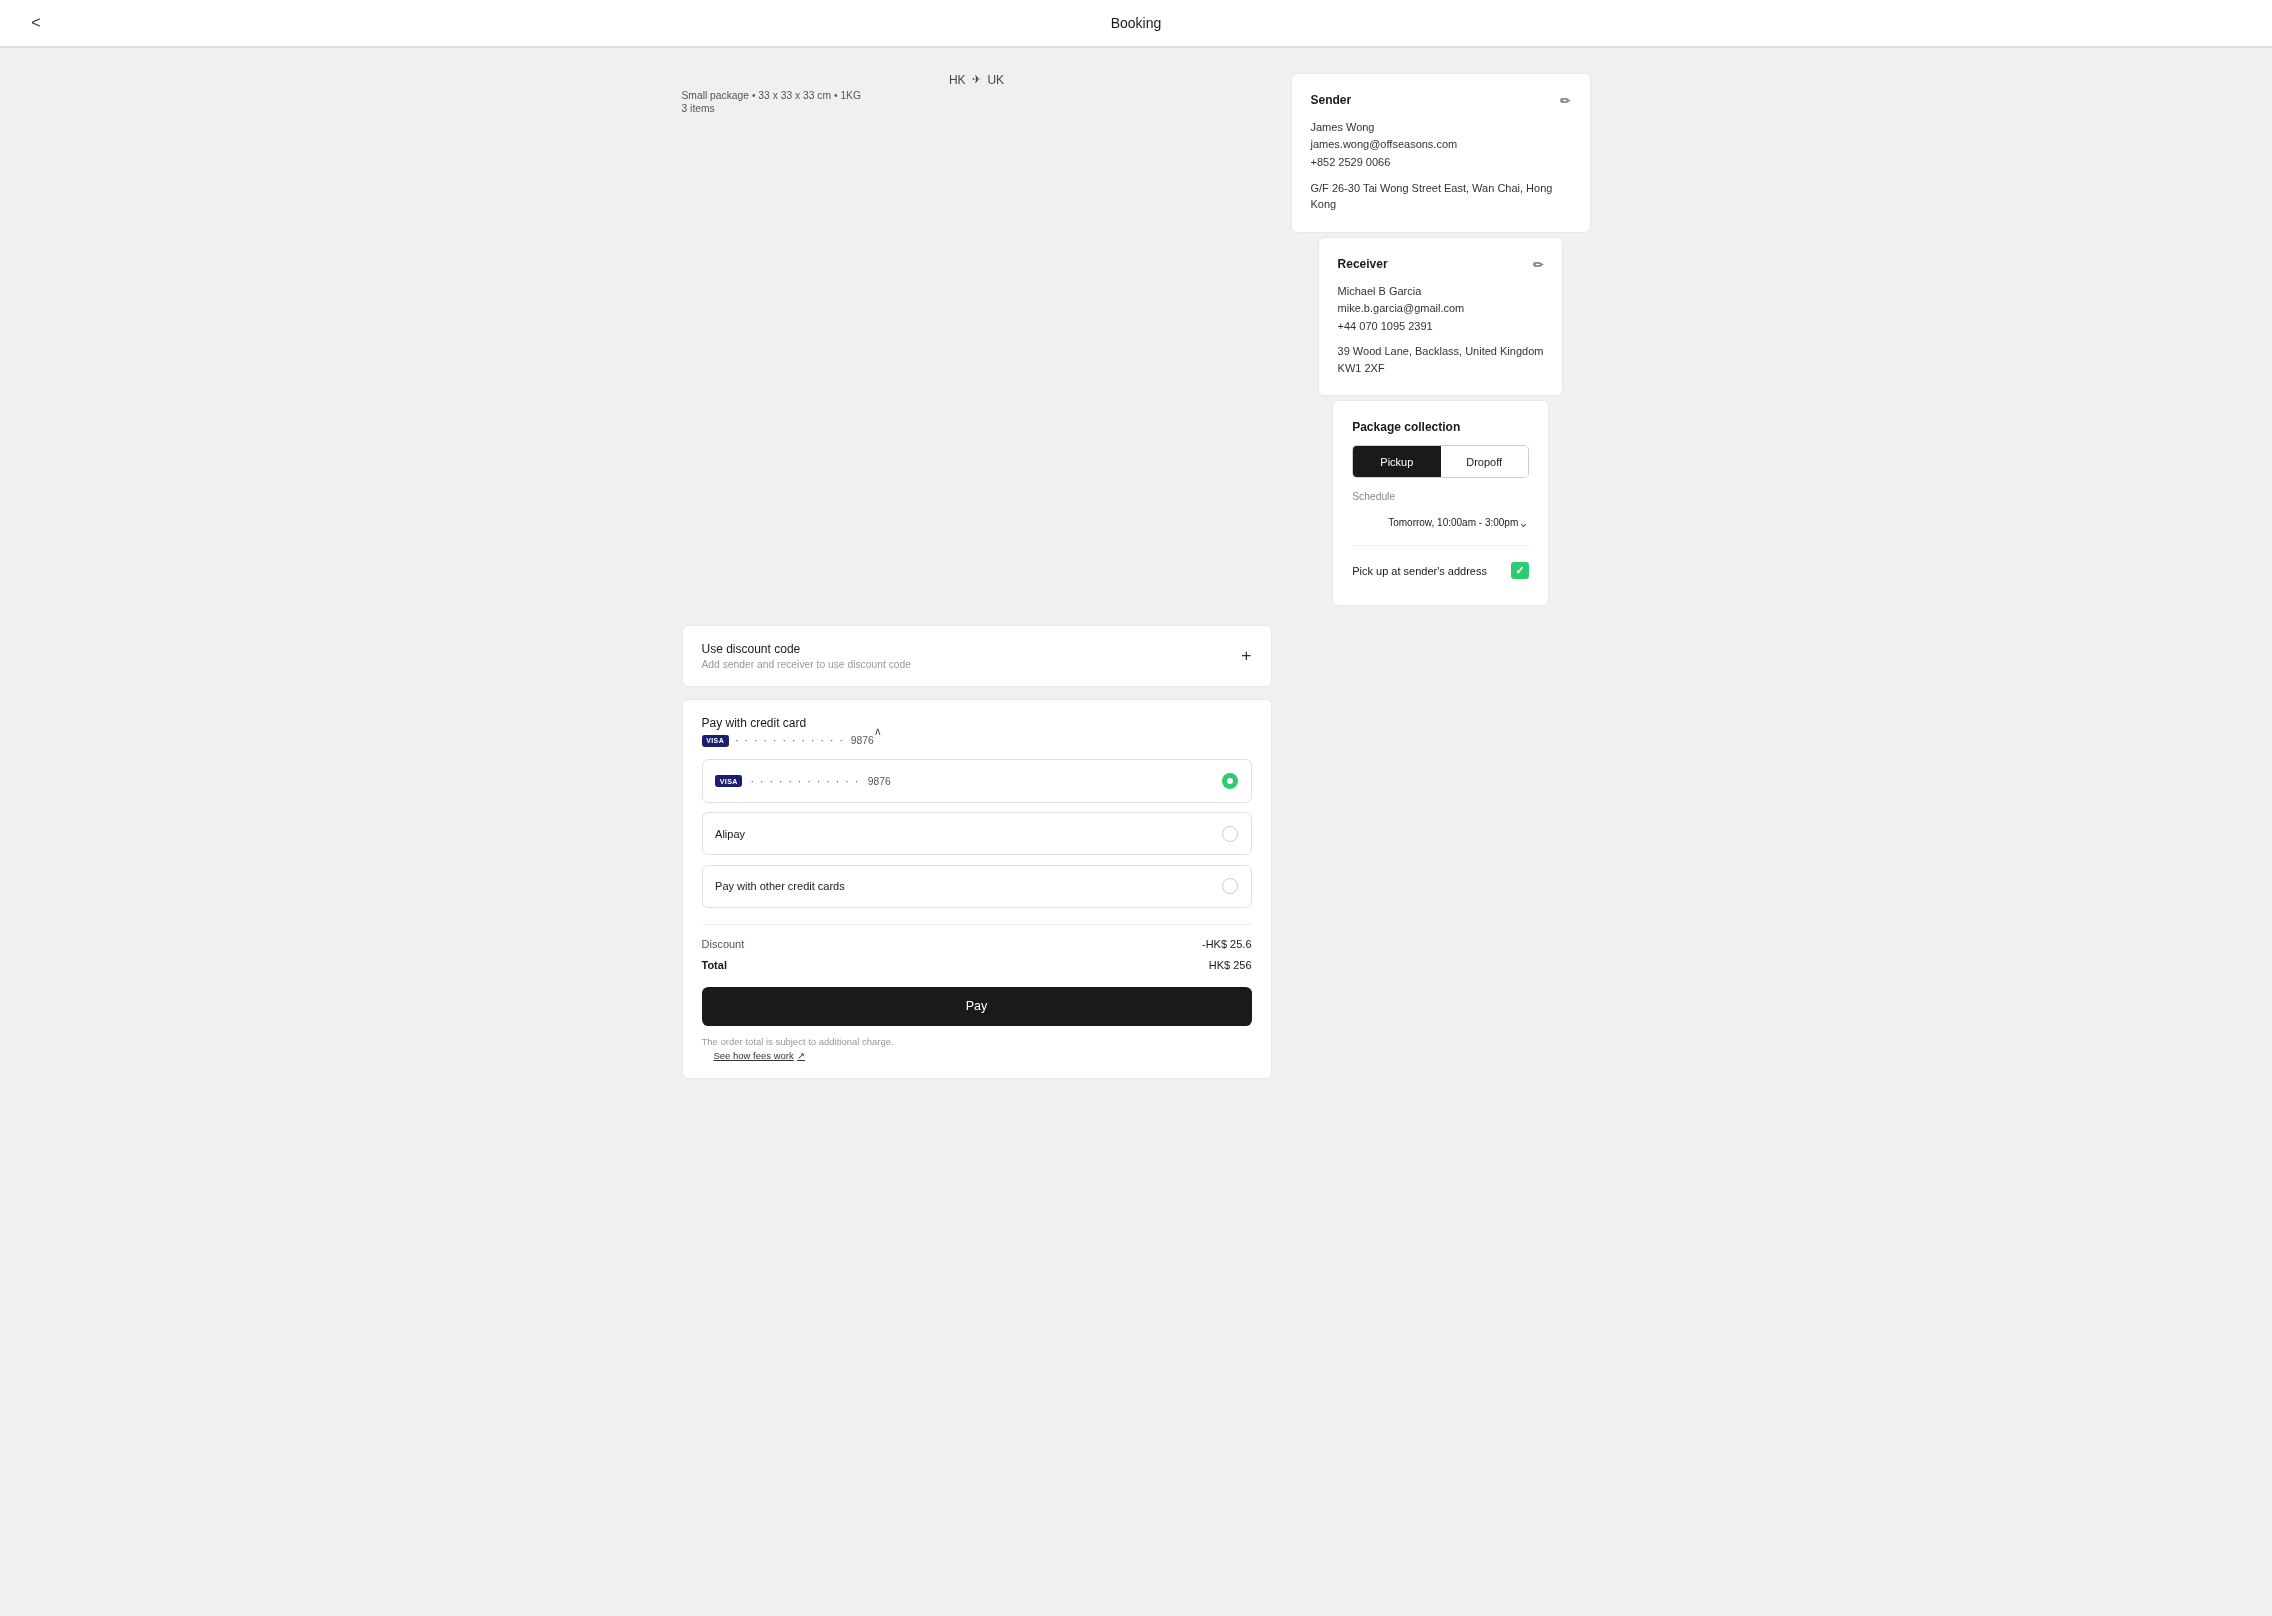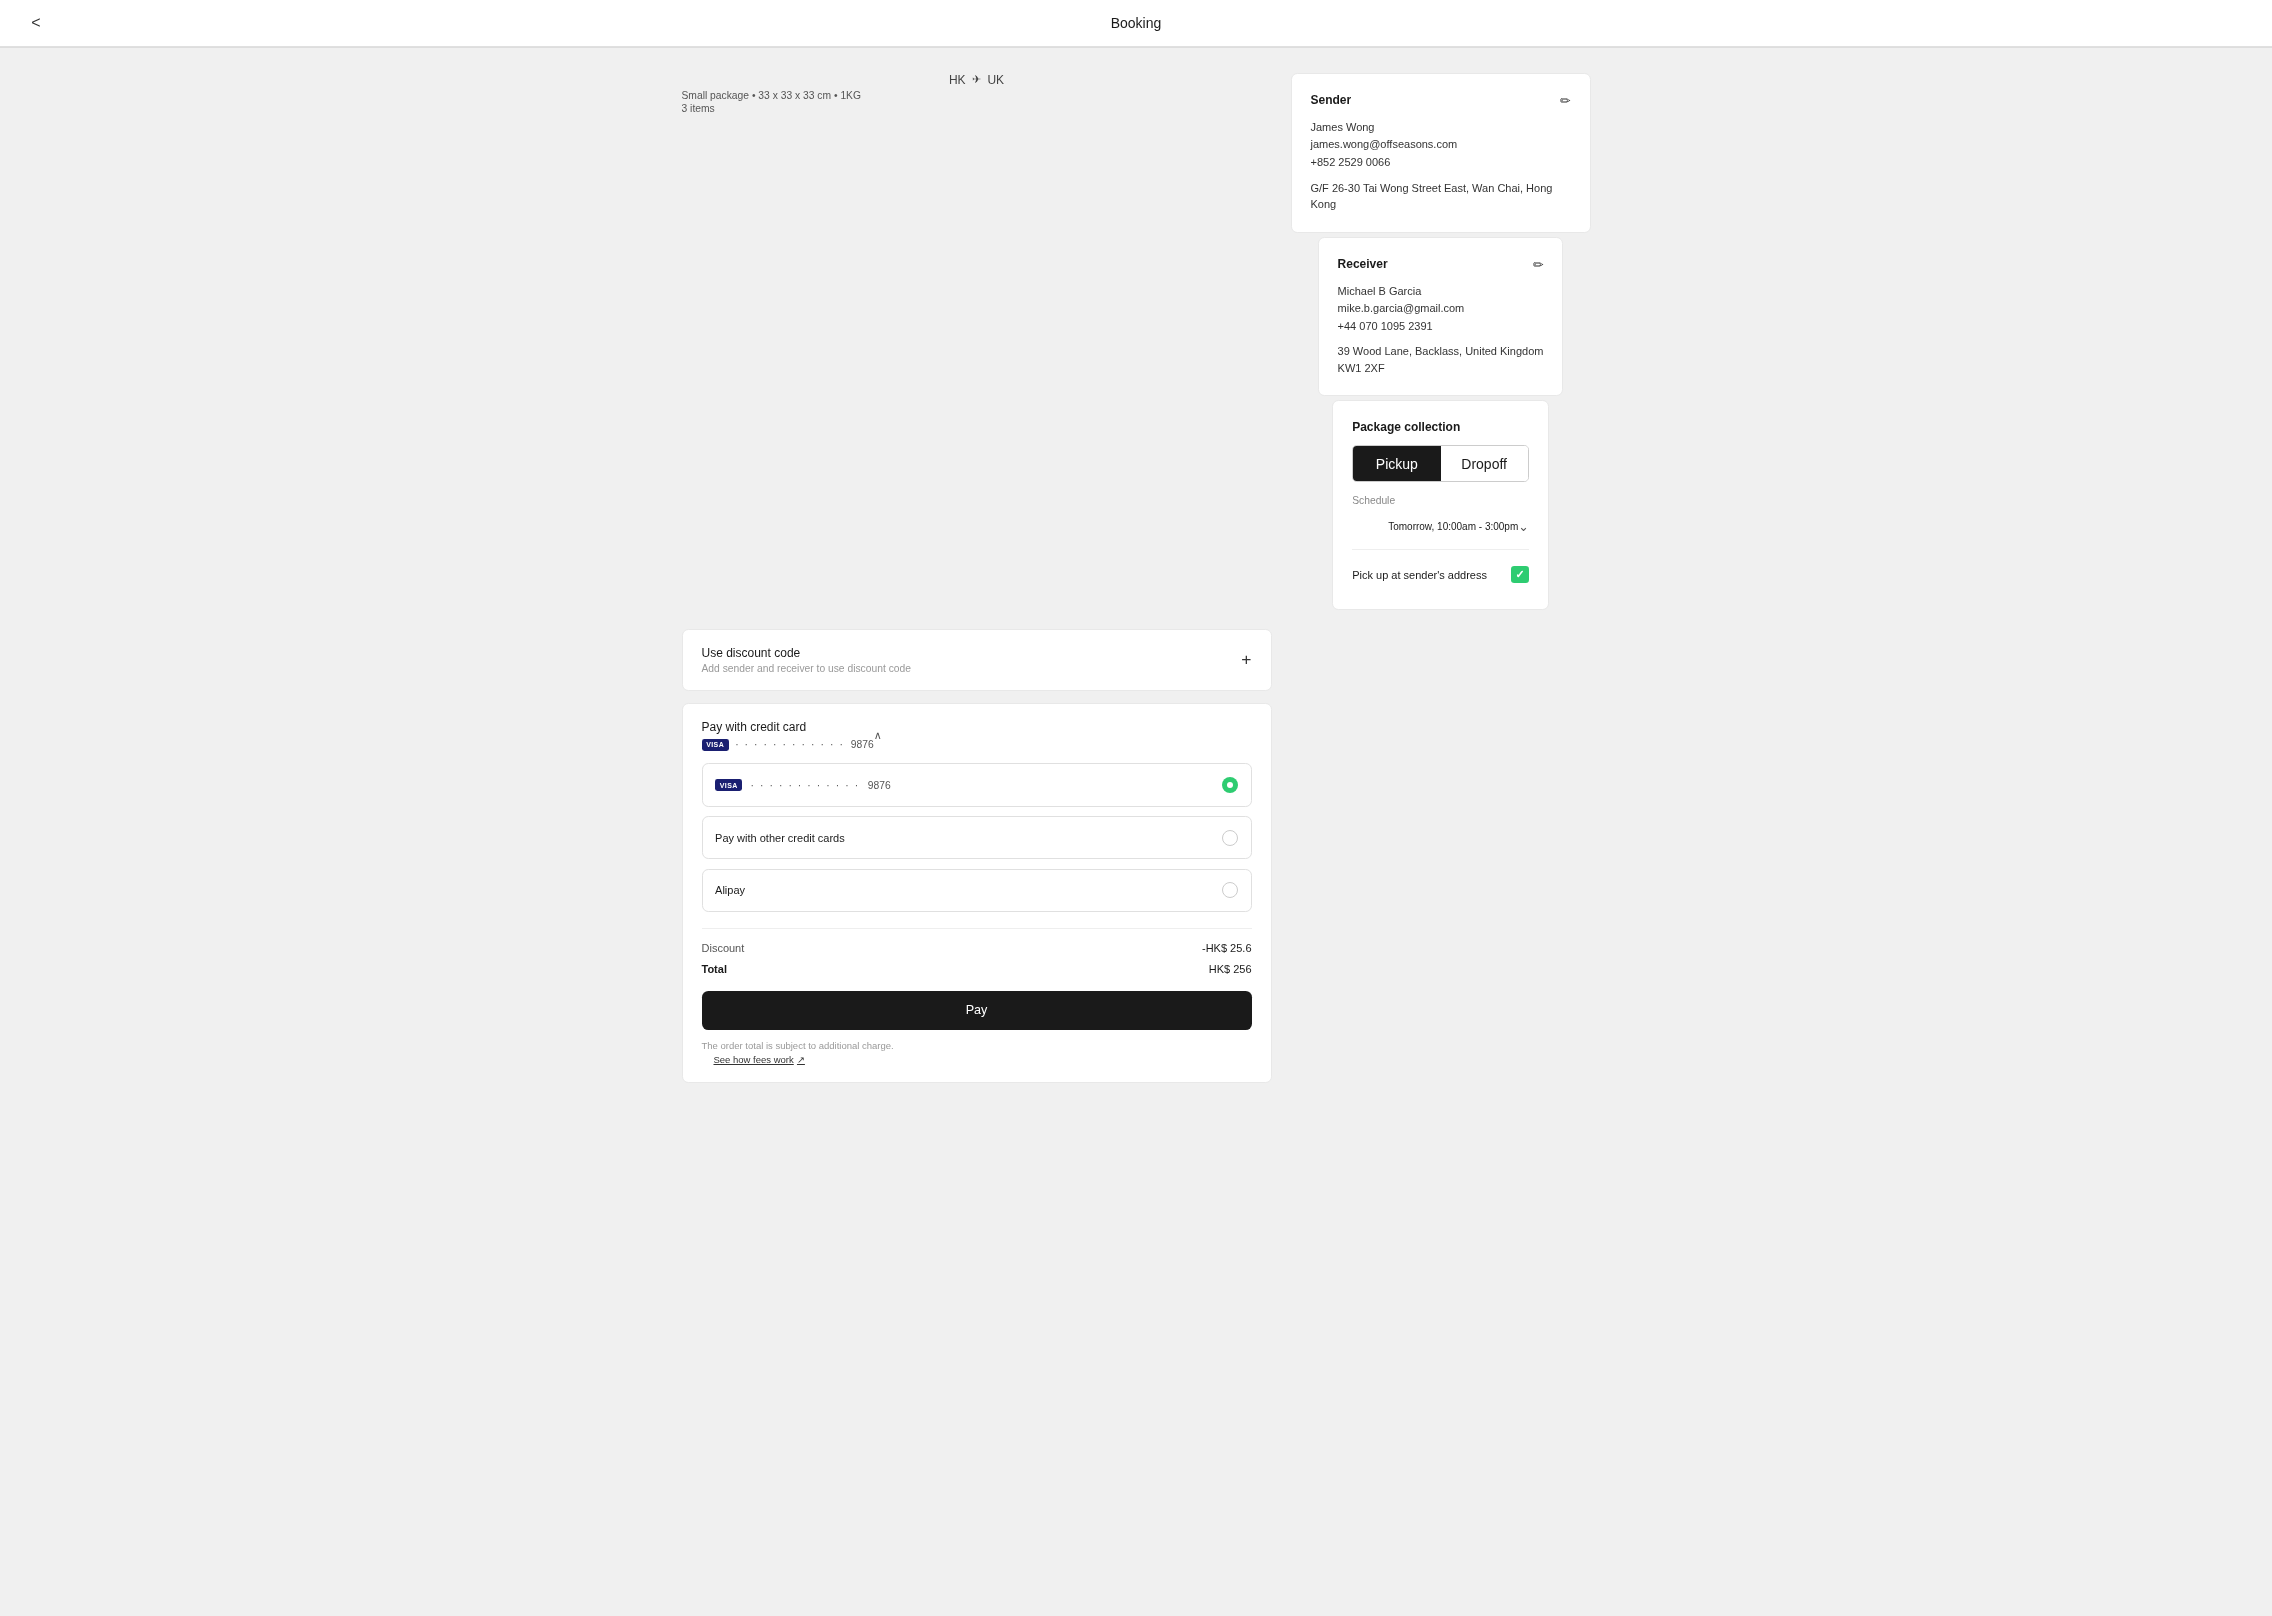--- a/index.html
+++ b/index.html
@@ -114,21 +114,21 @@
     .toggle-group {
       display: flex;
       border: 0.8px solid #ccc;
       border-radius: 4.7px;
       overflow: hidden;
       margin-bottom: 12.6px;
     }
     .toggle-btn {
       flex: 1;
       padding: 9.5px;
-      font-size: 14px;
+      font-size: 11px;
       font-weight: 500;
       cursor: pointer;
       border: none;
       text-align: center;
     }
     .toggle-btn.active {
       background: #1a1a1a;
       color: #fff;
     }
     .toggle-btn.inactive {
@@ -492,29 +492,29 @@
           <span class="visa-badge">VISA</span>
           <span class="card-dots">· · · · · · · · · · · ·</span>
           <span class="card-last4">9876</span>
         </div>
         <div class="radio-selected"></div>
       </div>
 
       
       <div class="payment-option">
         <div class="payment-option-left">
-          <span class="option-label">Pay with other credit cards</span>
+          <span class="option-label">Alipay</span>
         </div>
         <div class="radio-unselected"></div>
       </div>
 
       
       <div class="payment-option">
         <div class="payment-option-left">
-          <span class="option-label">Alipay</span>
+          <span class="option-label">Pay with other credit cards</span>
         </div>
         <div class="radio-unselected"></div>
       </div>
 
       
       <div class="totals-section">
         <div class="divider"></div>
         <div class="total-row">
           <span class="total-label">Discount</span>
           <span class="total-value">-HK$ 25.6</span>

